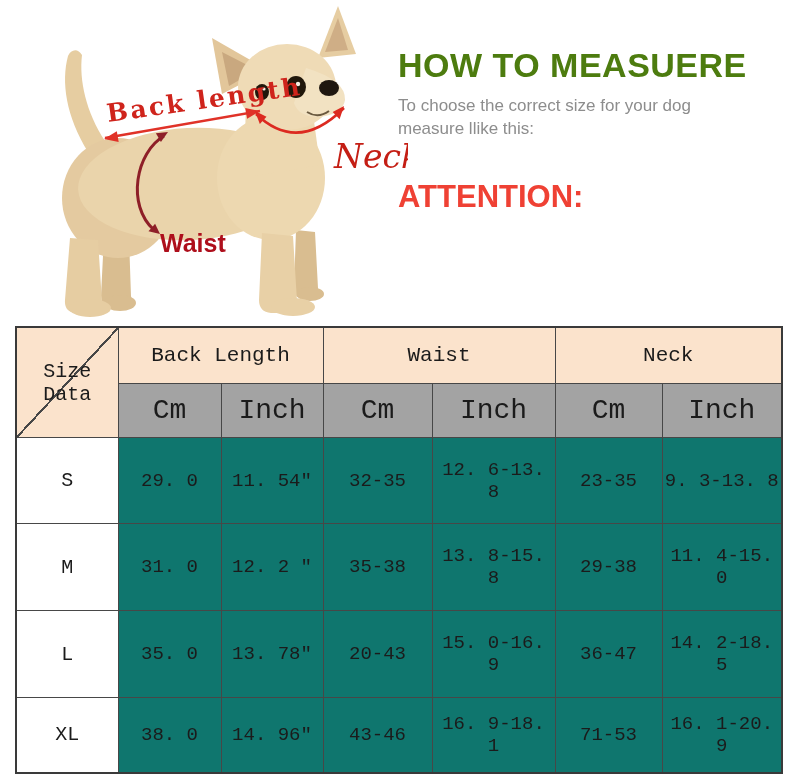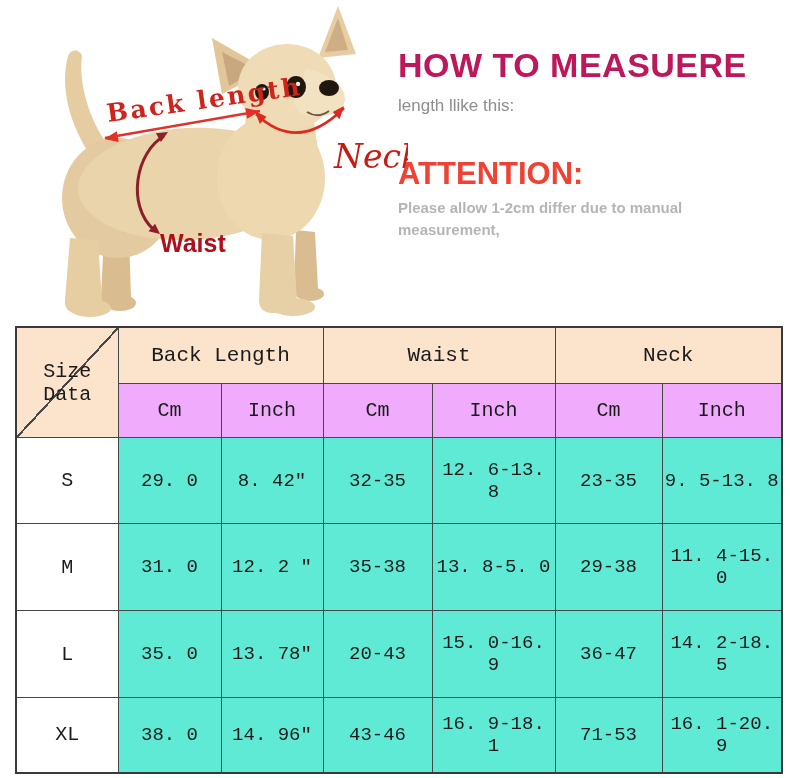--- a/index.html
+++ b/index.html
@@ -6,21 +6,21 @@
   body{
     width:790px;height:778px;position:relative;overflow:hidden;
     background:#ffffff;
     font-family:"Liberation Sans", sans-serif;
   }
   
   .dog-wrap{position:absolute;left:8px;top:0;width:400px;height:330px;}
   
   .right-col{position:absolute;left:398px;top:48px;width:384px;}
   .howto-title{
-    font-size:34px;font-weight:700;color:#be185d;line-height:1;
+    font-size:34px;font-weight:700;color:#4d7c0f;line-height:1;
     letter-spacing:0.5px;margin:0;
   }
   .howto-sub{
     margin-top:13px;font-size:17px;color:#8d8d8d;line-height:1.35;
   }
   .attention-title{
     margin-top:40px;font-size:31px;font-weight:700;color:#ef4134;line-height:1;
   }
   .attention-body{
     margin-top:8px;font-size:15px;font-weight:700;color:#b5b5b5;line-height:1.45;
@@ -31,30 +31,30 @@
     border-collapse:collapse;table-layout:fixed;
     border:2px solid #3a3a3a;
     font-family:"Liberation Mono", monospace;
     color:#1b1b1b;
   }
   .size-table td{
     border:1px solid #474747;text-align:center;vertical-align:middle;
     padding:0;
   }
   .size-table .hd{background:#fbe3cc;font-size:21px;}
-  .size-table .sub{background:#f0abfc;font-size:20px;font-family:Liberation Mono, monospace;}
+  .size-table .sub{background:#a3a3a3;font-size:28px;font-family:Liberation Mono, monospace;}
   .size-table .corner{
     background-color:#fbe3cc;
     background-image:linear-gradient(to bottom right,
       transparent calc(50% - 1px), #474747 calc(50% - 1px),
       #474747 calc(50% + 1px), transparent calc(50% + 1px));
     font-size:20px;
   }
   .size-table .szcell{font-size:20px;background:#ffffff;}
-  .size-table .val{font-size:19px;background:#5eead4;}
+  .size-table .val{font-size:19px;background:#0f766e;}
   
   .ann-serif{font-family:"DejaVu Serif", serif;}
   .ann-sans{font-family:"Liberation Sans", sans-serif;}
 </style>
 </head>
 <body>
 
 <div class="dog-wrap">
   <svg width="400" height="330" viewBox="0 0 400 330">
 
@@ -123,25 +123,25 @@
         <polygon points="152,234 140.5,231.2 147.1,223.7" fill="#8e1f28"></polygon>
       </g>
       <text class="ann-sans" x="152" y="252" font-size="25" font-weight="700" fill="#ae0f1c">Waist</text>
     </g>
   </svg>
 </div>
 
 <div class="right-col">
   <div class="howto-title">HOW TO MEASUERE</div>
   <div class="howto-sub">
-    <div>length llike this:</div>
+    <div>To choose the correct size for your dog</div>
+    <div>measure llike this:</div>
   </div>
   <div class="attention-title">ATTENTION:</div>
   <div class="attention-body">
-    <div>Please allow 1-2cm differ due to manual measurement,</div>
   </div>
 </div>
 
 <table class="size-table">
   <colgroup>
     <col style="width:102px">
       <col style="width:103px">
       <col style="width:102px">
     <col style="width:109px">
       <col style="width:123px">
@@ -159,32 +159,32 @@
       <td class="sub">Cm</td>
       <td class="sub">Inch</td>
       <td class="sub">Cm</td>
       <td class="sub">Inch</td>
       <td class="sub">Cm</td>
       <td class="sub">Inch</td>
     </tr>
     <tr style="height:86px">
       <td class="szcell">S</td>
       <td class="val">29. 0</td>
-      <td class="val">8. 42″</td>
+      <td class="val">11. 54″</td>
       <td class="val">32-35</td>
       <td class="val">12. 6-13. 8</td>
       <td class="val">23-35</td>
-      <td class="val">9. 5-13. 8</td>
+      <td class="val">9. 3-13. 8</td>
     </tr>
     <tr style="height:87px">
       <td class="szcell">M</td>
       <td class="val">31. 0</td>
       <td class="val">12. 2 ″</td>
       <td class="val">35-38</td>
-      <td class="val">13. 8-5. 0</td>
+      <td class="val">13. 8-15. 8</td>
       <td class="val">29-38</td>
       <td class="val">11. 4-15. 0</td>
     </tr>
     <tr style="height:87px">
       <td class="szcell">L</td>
       <td class="val">35. 0</td>
       <td class="val">13. 78″</td>
       <td class="val">20-43</td>
       <td class="val">15. 0-16. 9</td>
       <td class="val">36-47</td>

